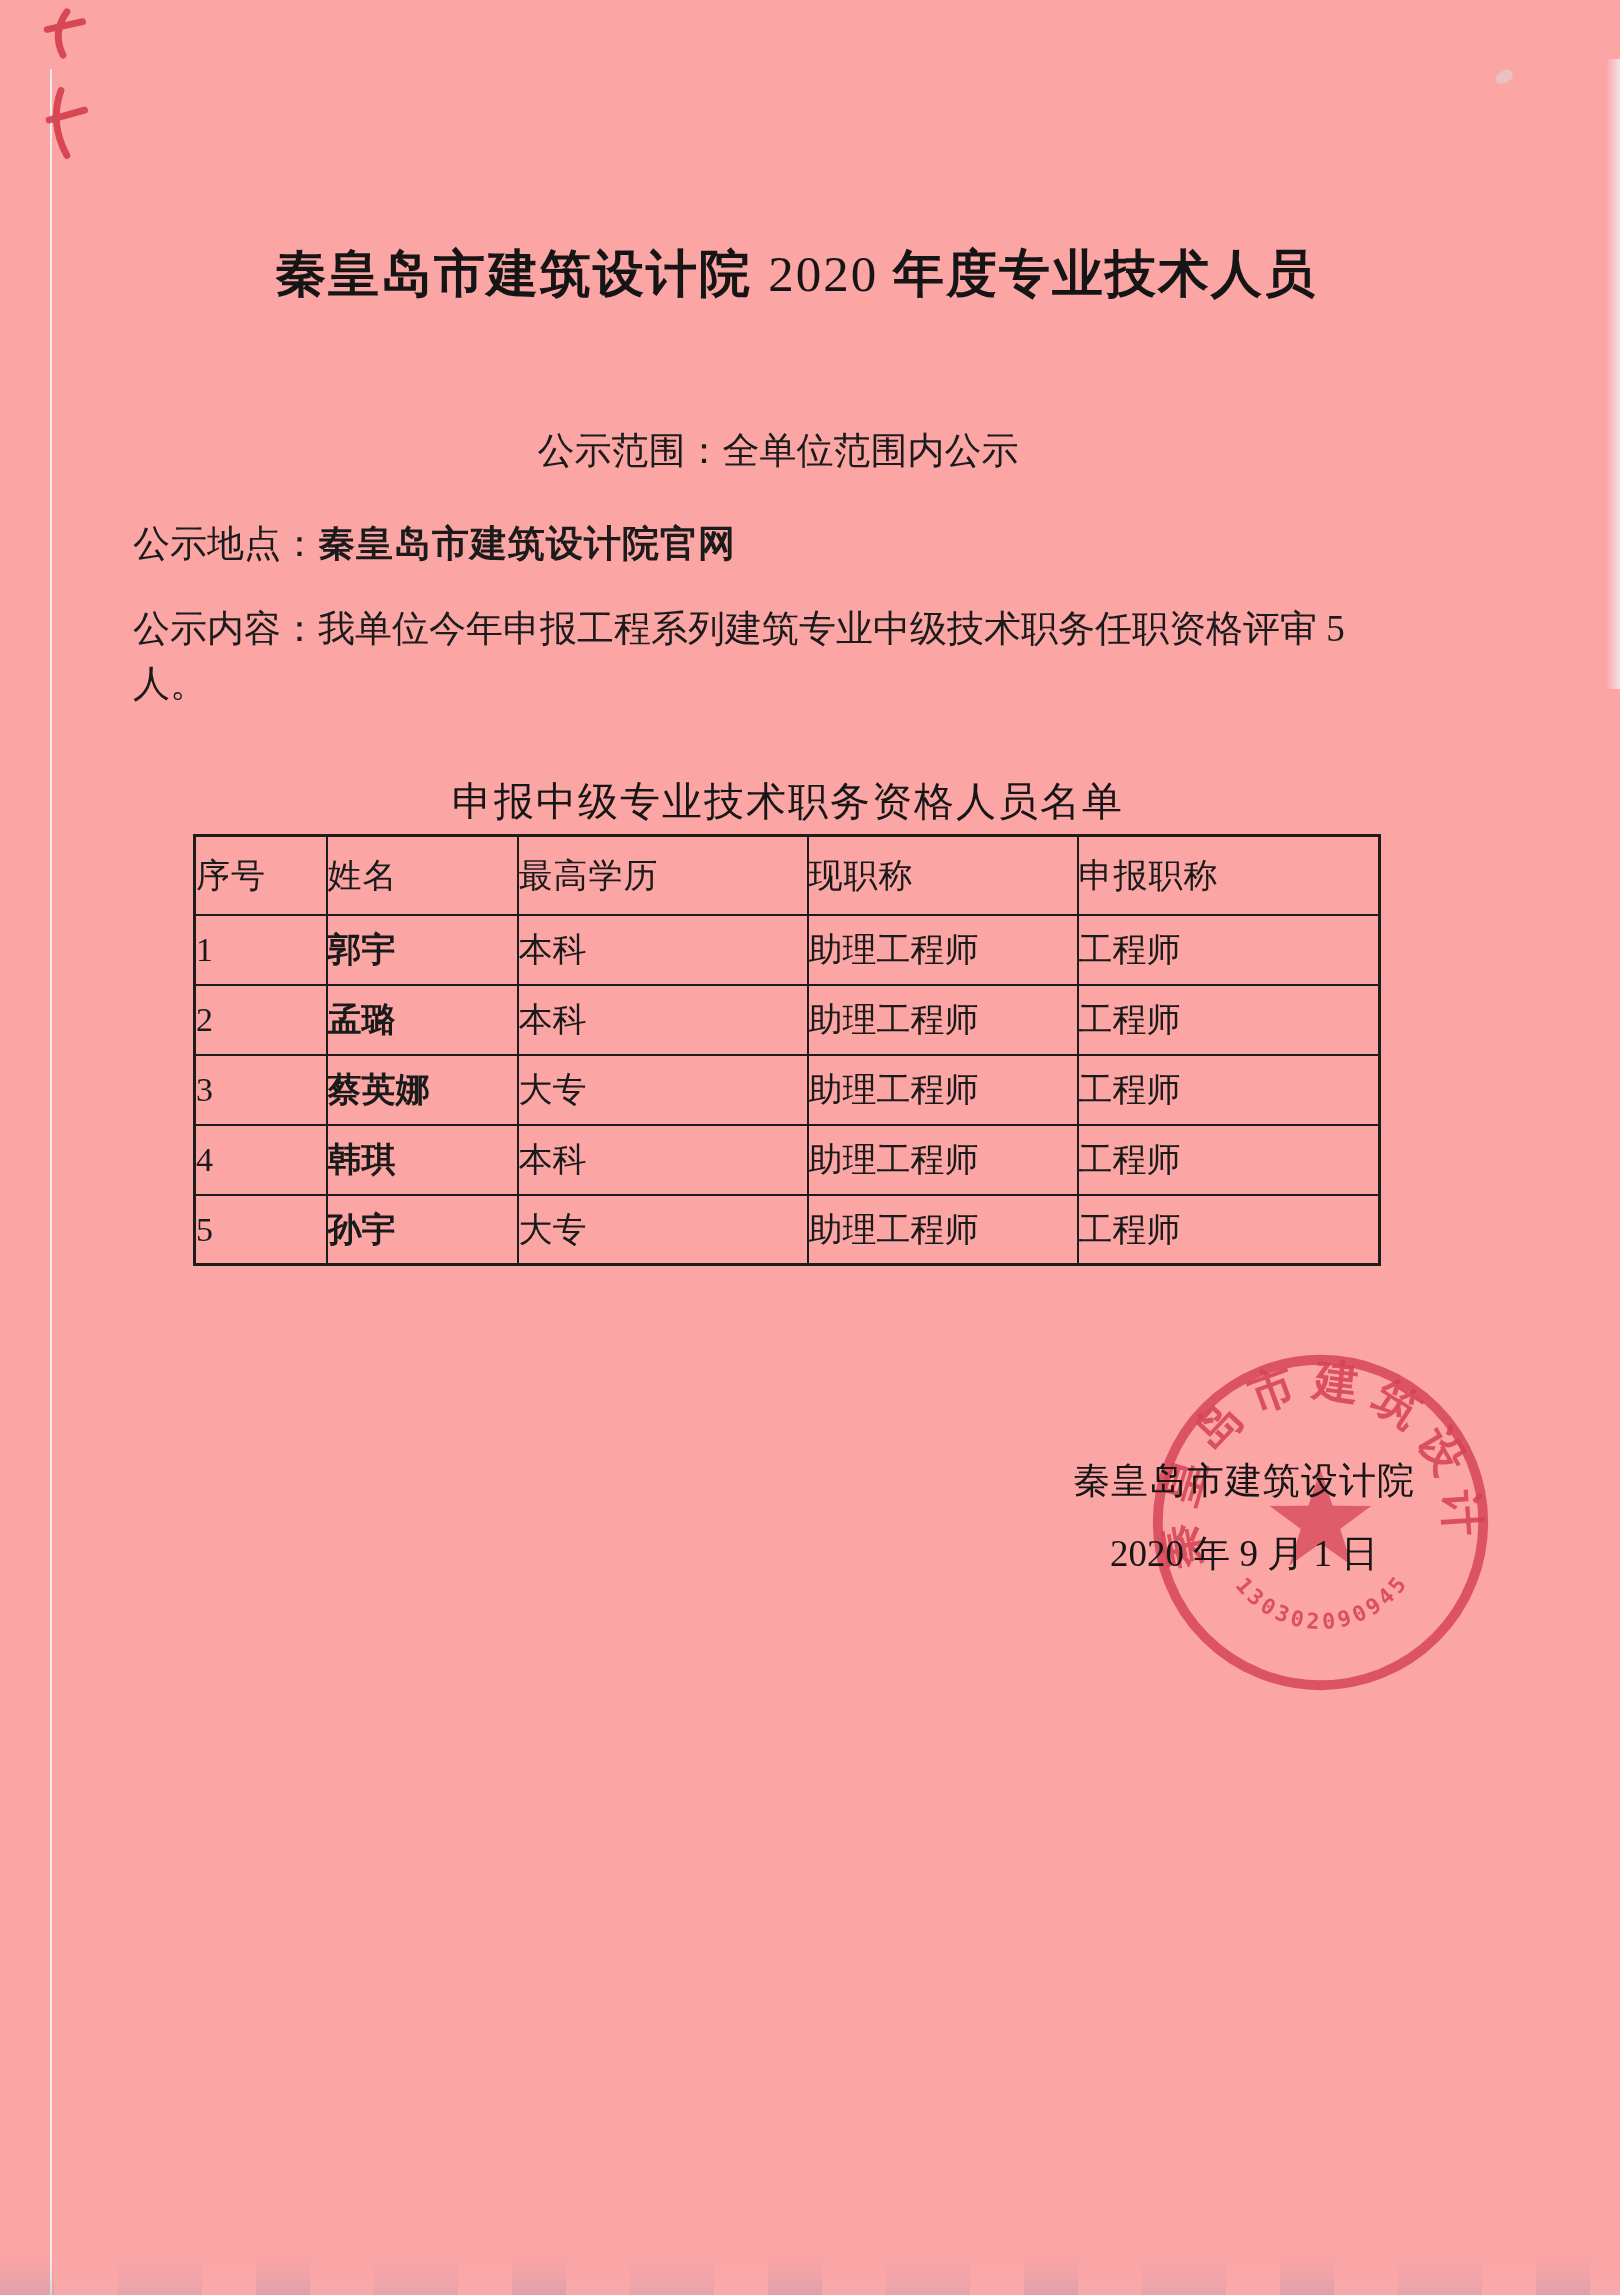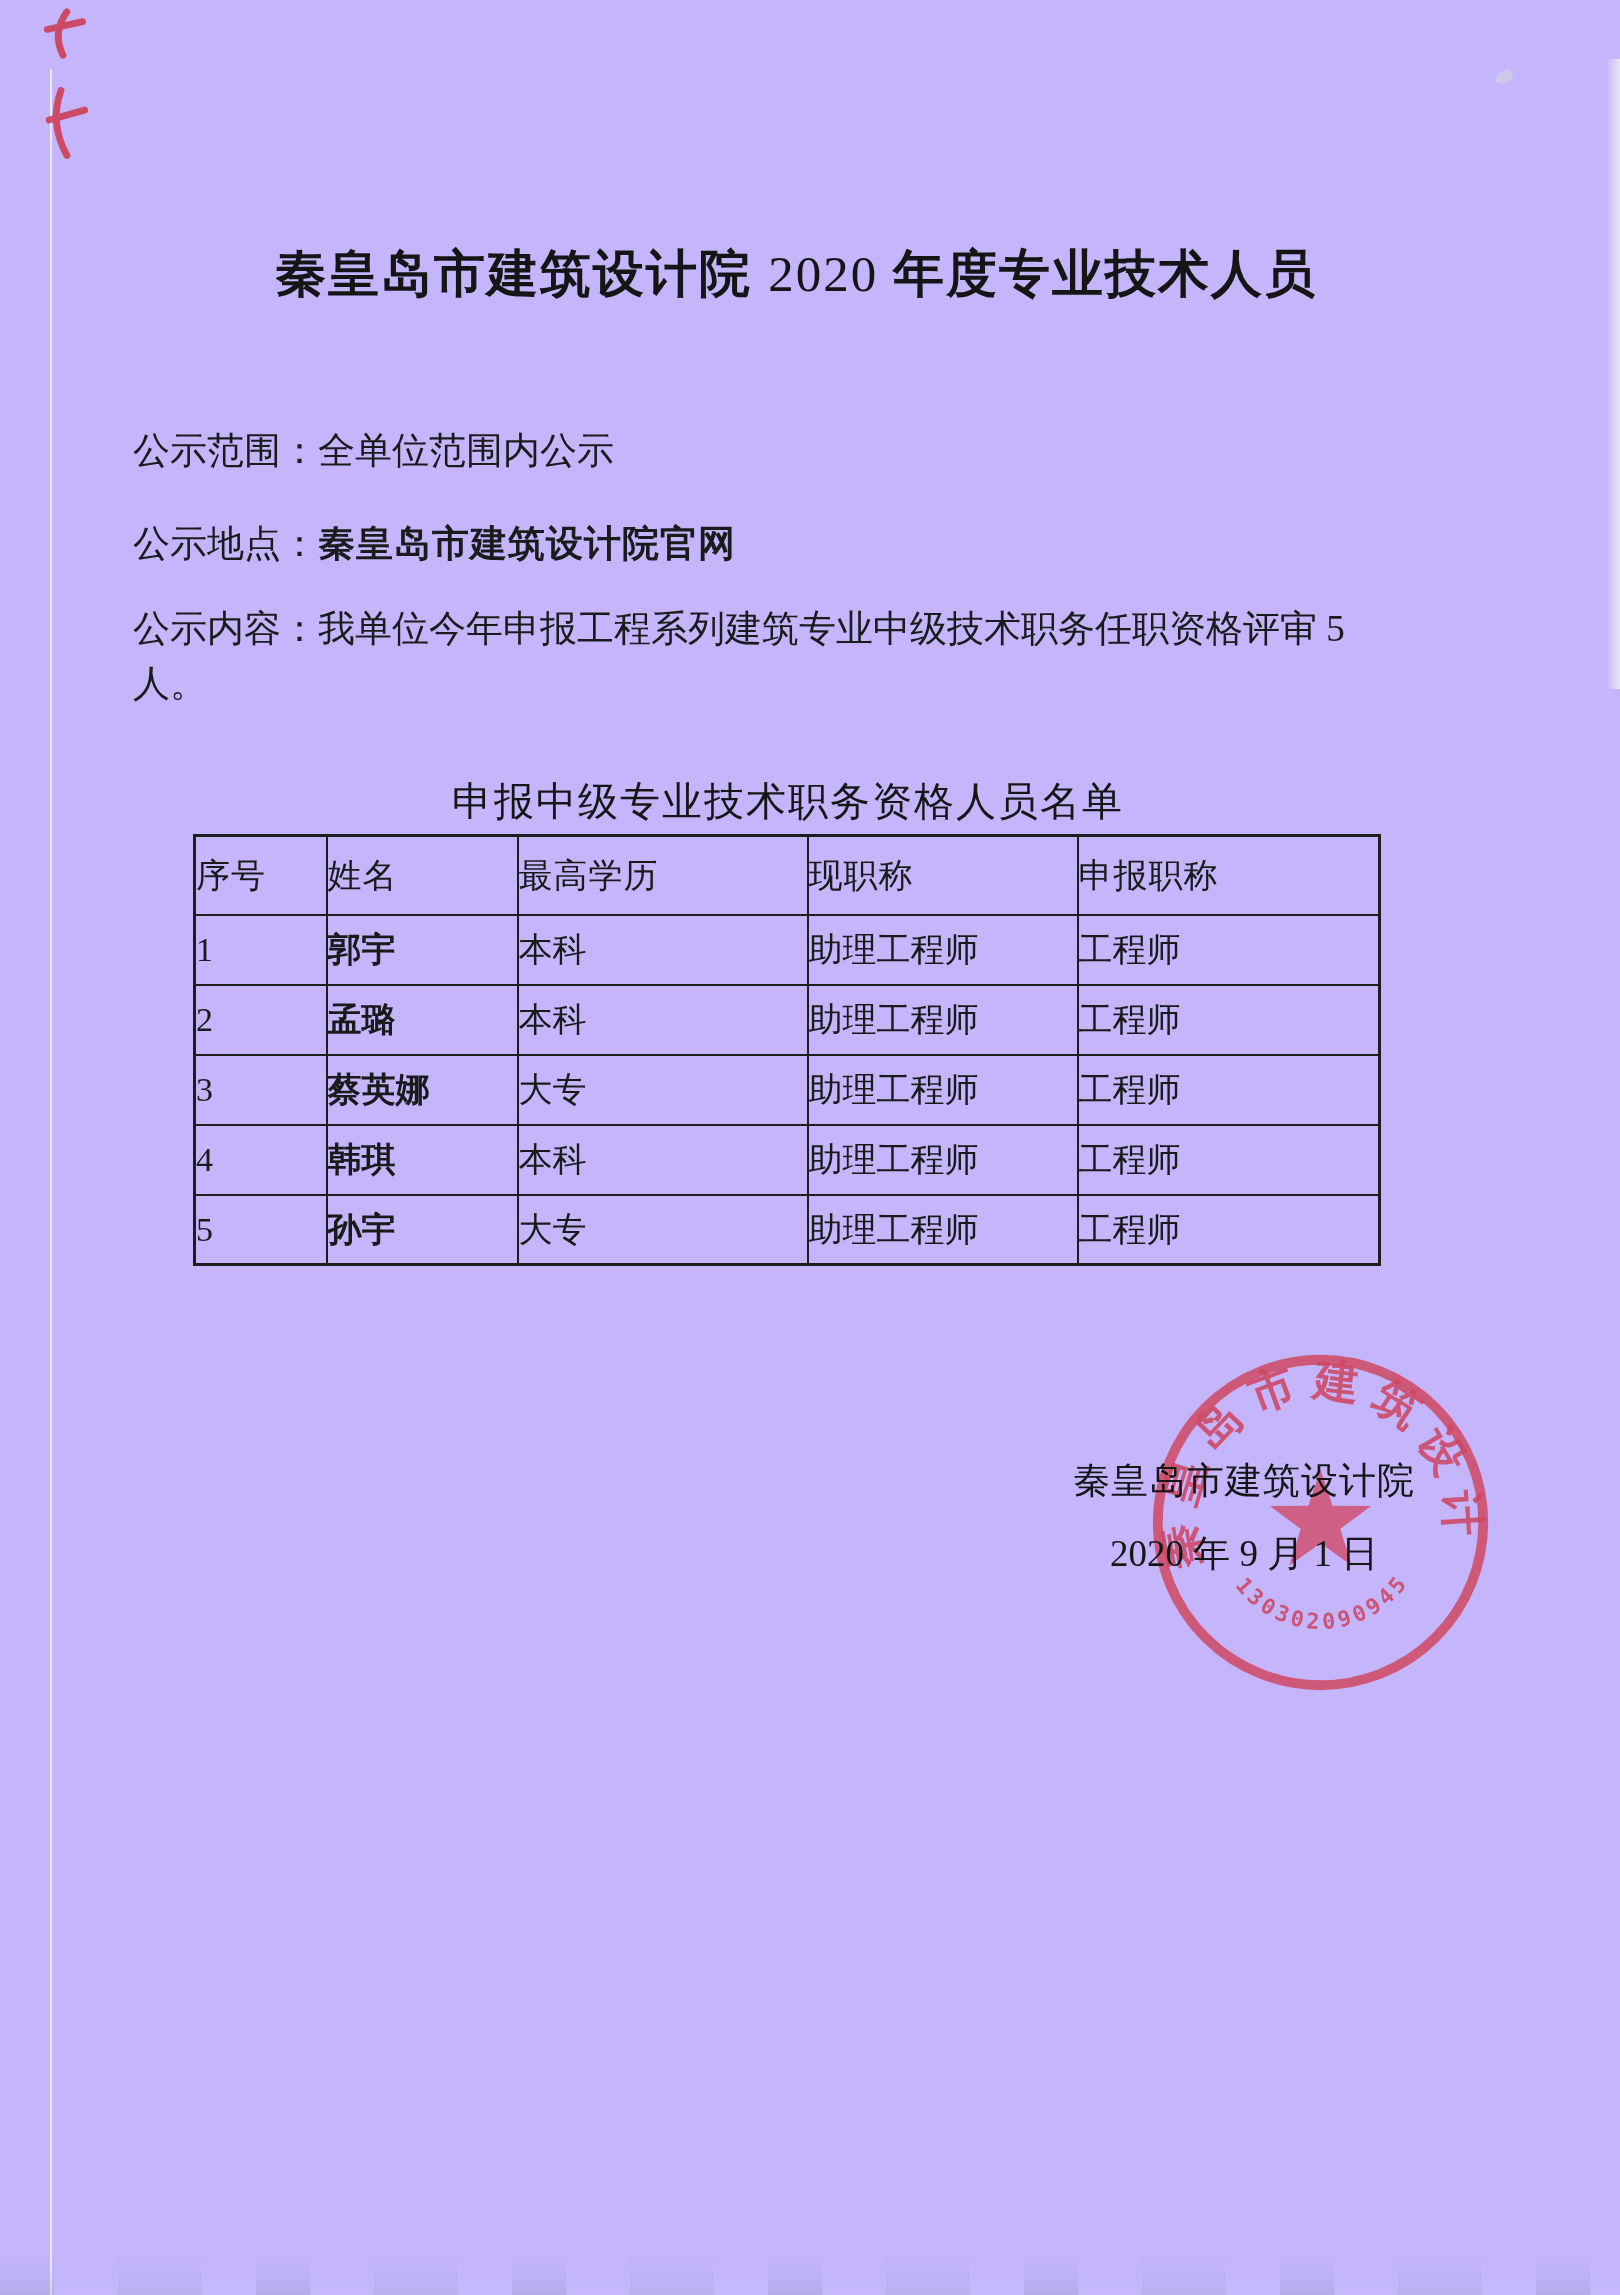--- a/index.html
+++ b/index.html
@@ -1,21 +1,21 @@
 <!DOCTYPE html>
 <html><head>
 <meta charset="utf-8">
 <style>
   * { margin: 0; padding: 0; box-sizing: border-box; }
   html,body { background:#ffffff; }
   .page {
     position: relative;
     width: 1620px;
     height: 2295px;
-    background: #c4b5fd;
+    background: #fca5a5;
     overflow: hidden;
     color: #1c1c1c;
     font-family: "Liberation Serif", "DejaVu Serif", serif;
   }
   [data-bind] { white-space: pre-wrap; }
 
   
   .scan-line-left {
     position: absolute; left: 50px; top: 69px; width: 2px; height: 2226px;
     background: #ececee;
@@ -58,21 +58,21 @@
     font-weight: 700;
   }
   .title .num {
     font-family: "Liberation Serif", "DejaVu Serif", serif;
     font-weight: 400;
   }
 
   
   .meta { margin-left: 133px; width: 1290px; font-size: 37px; color: #1b1b1b; }
   .meta-row { line-height: 55px; }
-  .meta-row.first { margin-top: 106px; display: flex; justify-content: flex-start; gap: 12px; }
+  .meta-row.first { margin-top: 106px; display: flex; justify-content: center; gap: 12px; }
   .meta-row.second { margin-top: 38px; }
   .meta-row.third { margin-top: 29.6px; }
   .meta-value-strong {
     font-family: "Liberation Sans", "DejaVu Sans", sans-serif;
     font-weight: 600;
     letter-spacing: 1px;
   }
 
   
   .table-title {

